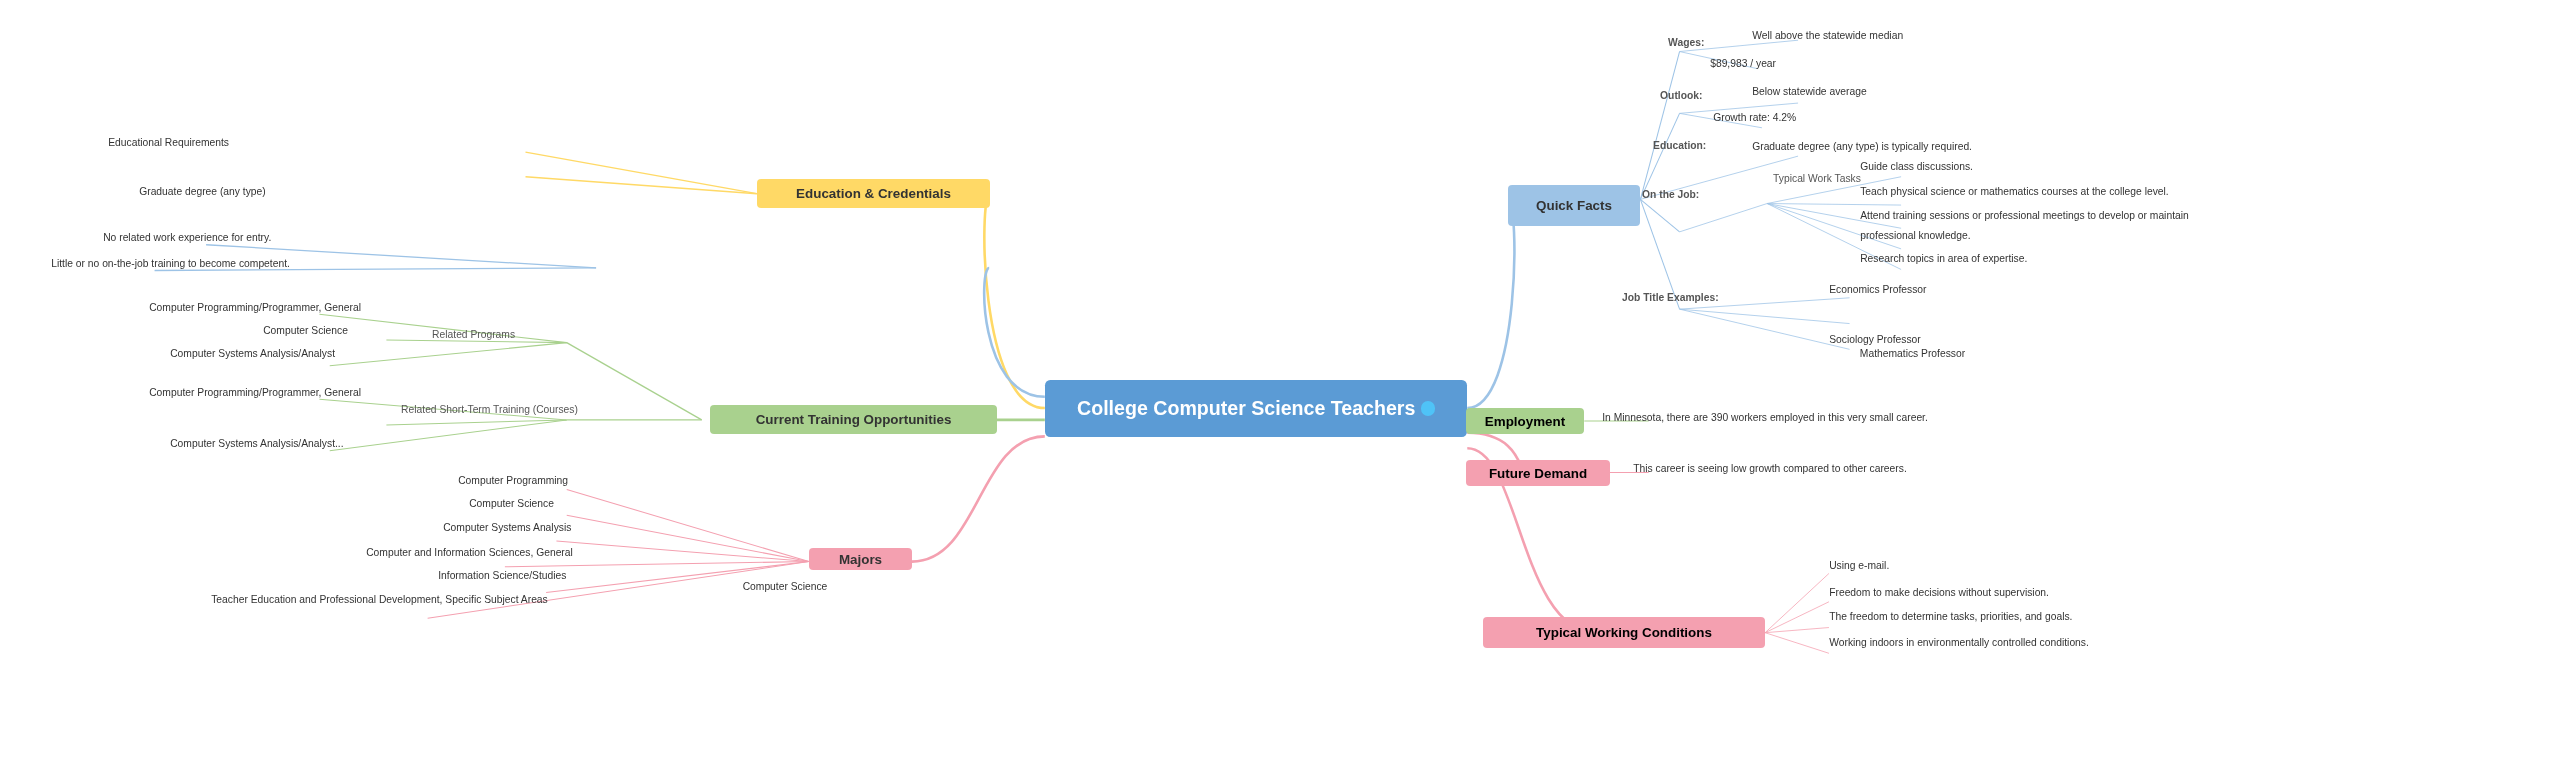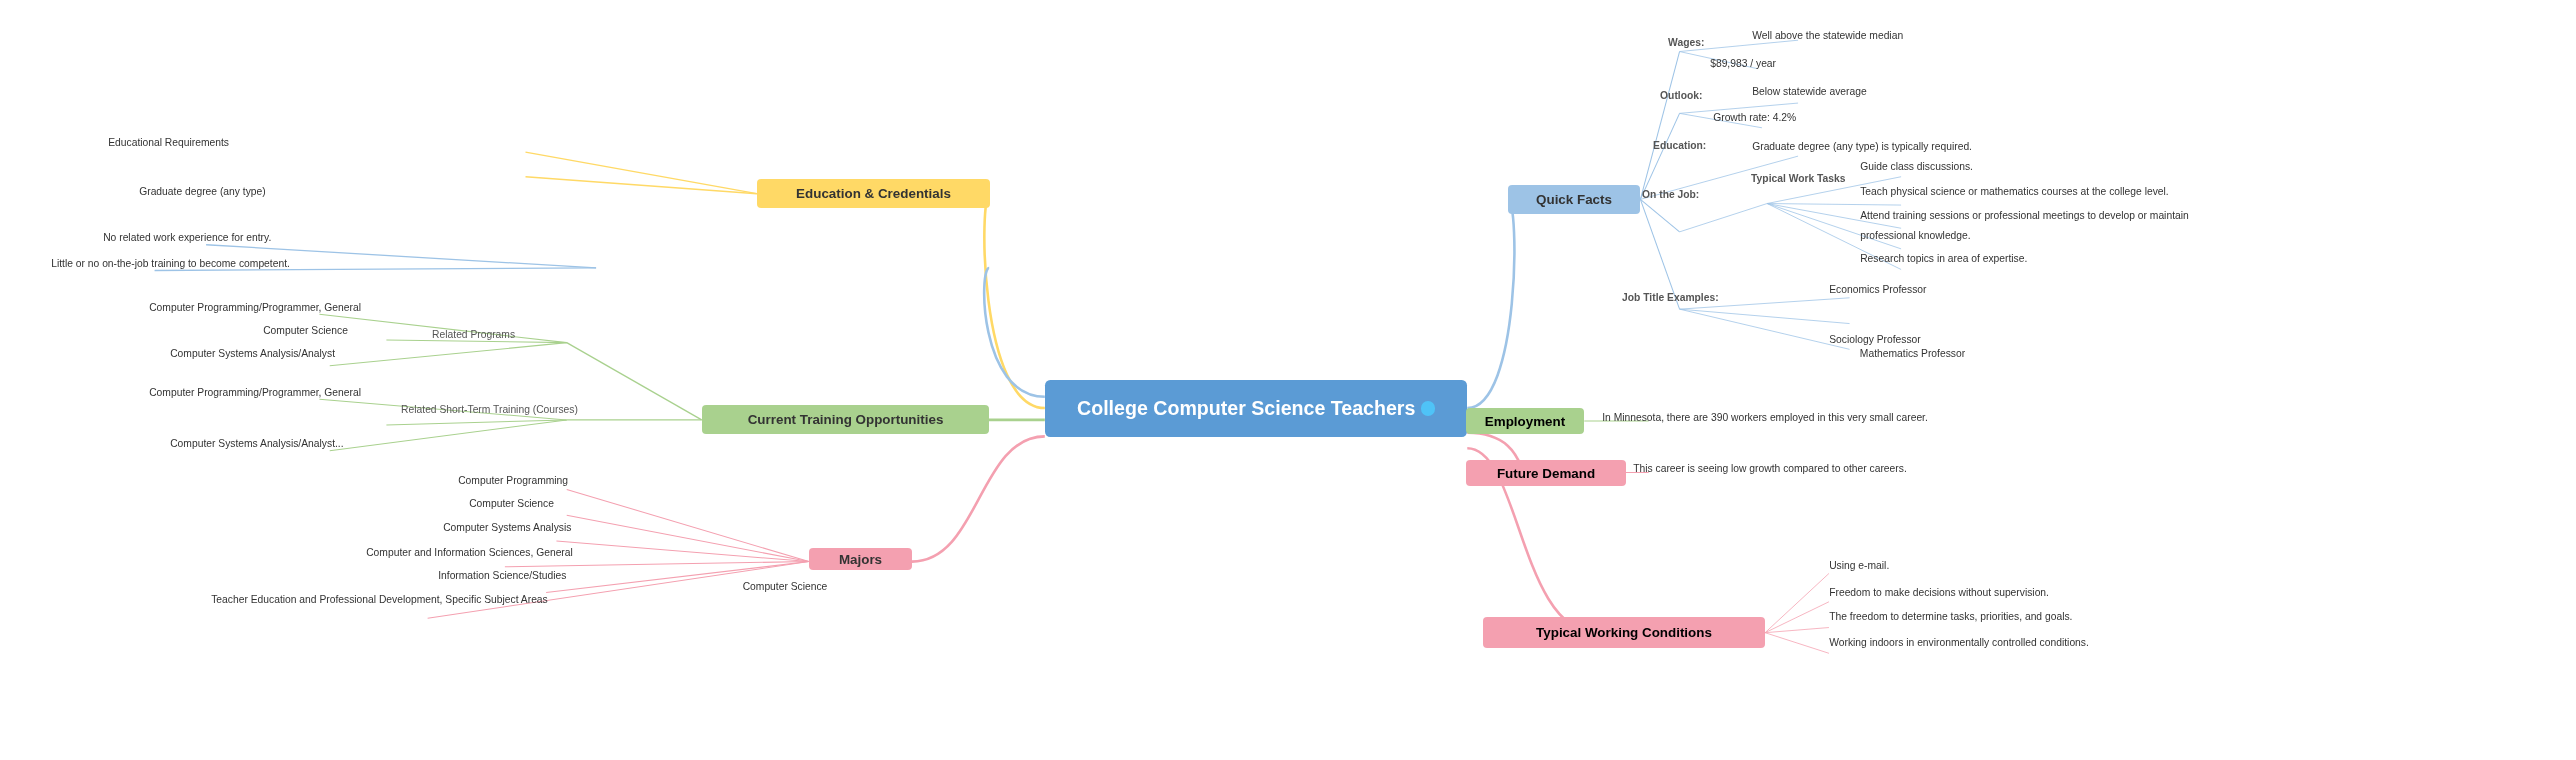--- a/index.html
+++ b/index.html
@@ -62,20 +62,21 @@
     }
 
     .node-branch-blue {
       background: #9dc3e6;
       color: #333;
     }
 
     .node-branch-green {
       background: #a9d18e;
       color: #333;
+      margin-left: 8px;
     }
 
     .node-branch-pink {
       background: #f4a0b0;
       color: #333;
     }
 
     .node-branch-right-blue {
       background: #9dc3e6;
       color: #333;
@@ -248,21 +249,21 @@
   <div class="node node-leaf" style="left: 361px; top: 545px;">
     <span>Computer and Information Sciences, General</span>
   </div>
   <div class="node node-leaf" style="left: 433px; top: 568px;">
     <span>Information Science/Studies</span>
   </div>
   <div class="node node-leaf" style="left: 206px; top: 592px;">
     <span>Teacher Education and Professional Development, Specific Subject Areas</span>
   </div>
 
-  <div class="node node-branch node-branch-right-blue" style="left: 1508px; top: 185px; width: 132px; height: 29px;">
+  <div class="node node-branch node-branch-right-blue" style="left: 1508px; top: 185px; width: 132px; height: 41px;">
     <span>Quick Facts</span>
   </div>
 
   <div class="node node-label" style="left: 1664px; top: 36px;">
     <span style="font-weight:600;">Wages:</span>
   </div>
   <div class="node node-leaf" style="left: 1747px; top: 28px;">
     <span>Well above the statewide median</span>
   </div>
   <div class="node node-leaf" style="left: 1705px; top: 56px;">
@@ -283,21 +284,21 @@
     <span style="font-weight:600;">Education:</span>
   </div>
   <div class="node node-leaf" style="left: 1747px; top: 139px;">
     <span>Graduate degree (any type) is typically required.</span>
   </div>
 
   <div class="node node-label" style="left: 1638px; top: 188px;">
     <span style="font-weight:600;">On the Job:</span>
   </div>
   <div class="node node-label" style="left: 1747px; top: 172px;">
-    <span style="font-weight:700;">Typical Work Tasks</span>
+    <span style="font-weight:400;margin-left:22px;">Typical Work Tasks</span>
   </div>
   <div class="node node-leaf" style="left: 1855px; top: 159px;">
     <span>Guide class discussions.</span>
   </div>
   <div class="node node-leaf" style="left: 1855px; top: 184px;">
     <span>Teach physical science or mathematics courses at the college level.</span>
   </div>
   <div class="node node-leaf" style="left: 1855px; top: 208px;">
     <span>Attend training sessions or professional meetings to develop or maintain</span>
   </div>
@@ -321,21 +322,21 @@
     <span>Sociology Professor</span>
   </div>
 
   <div class="node node-branch" style="left: 1466px; top: 408px; width: 118px; height: 26px; background:#a9d18e;">
     <span>Employment</span>
   </div>
   <div class="node node-leaf" style="left: 1597px; top: 410px;">
     <span>In Minnesota, there are 390 workers employed in this very small career.</span>
   </div>
 
-  <div class="node node-branch" style="left: 1466px; top: 460px; width: 160px; height: 26px; background:#f4a0b0;">
+  <div class="node node-branch" style="left: 1466px; top: 460px; width: 144px; height: 26px; background:#f4a0b0;">
     <span>Future Demand</span>
   </div>
   <div class="node node-leaf" style="left: 1628px; top: 461px;">
     <span>This career is seeing low growth compared to other careers.</span>
   </div>
 
   <div class="node node-branch" style="left: 1483px; top: 617px; width: 282px; height: 31px; background:#f4a0b0;">
     <span>Typical Working Conditions</span>
   </div>
   <div class="node node-leaf" style="left: 1824px; top: 558px;">

